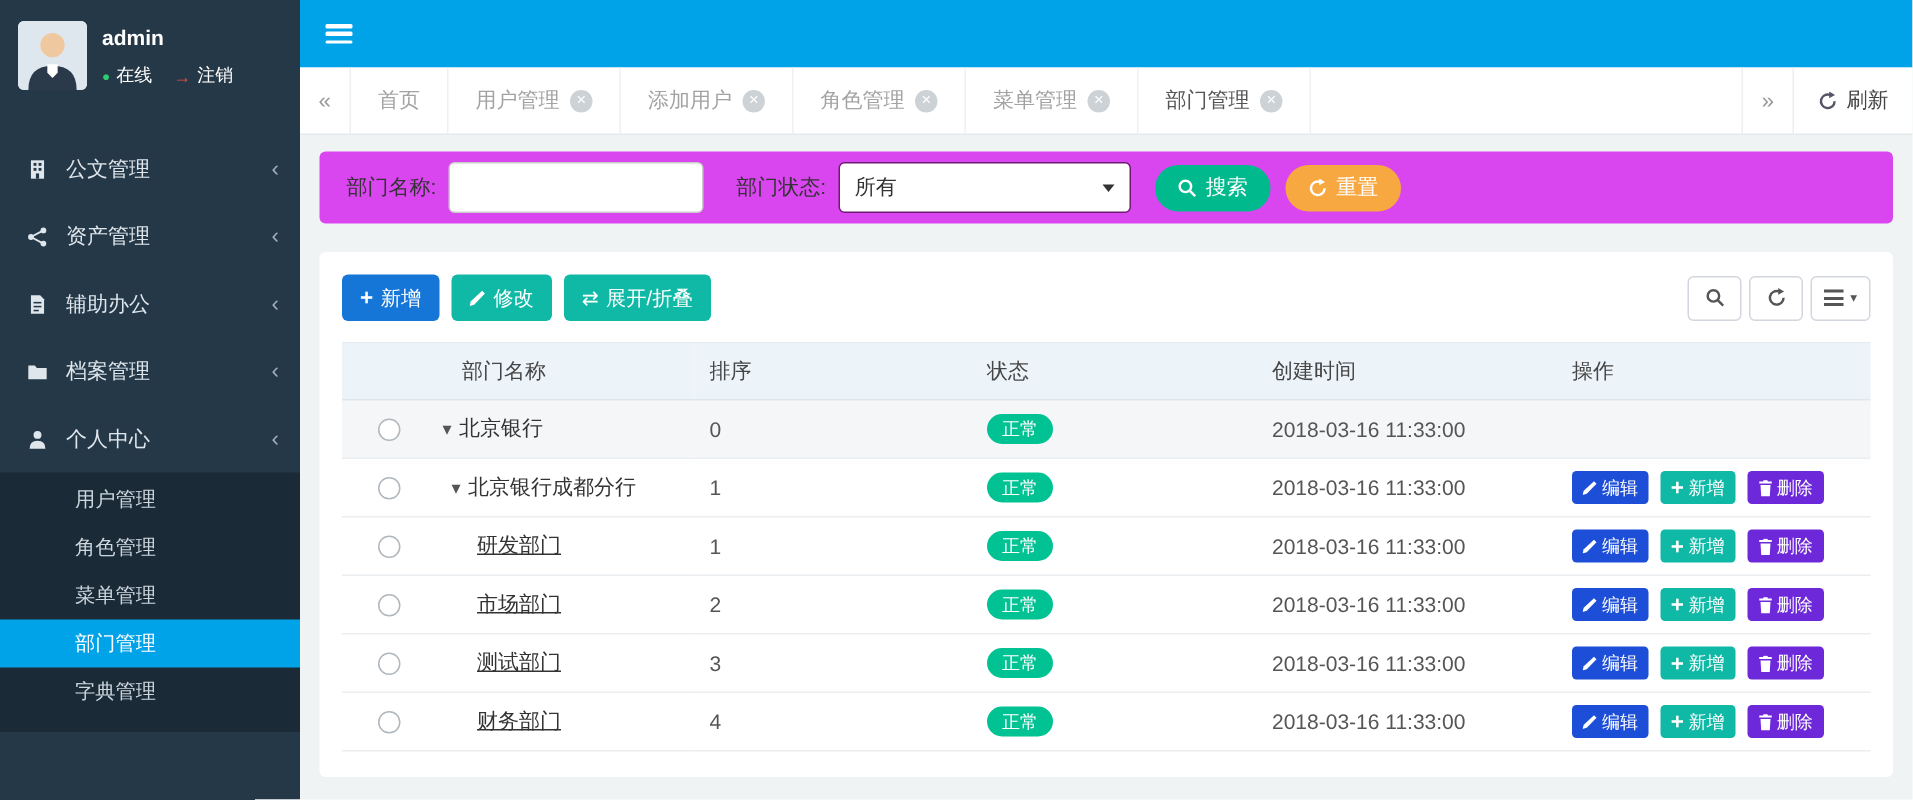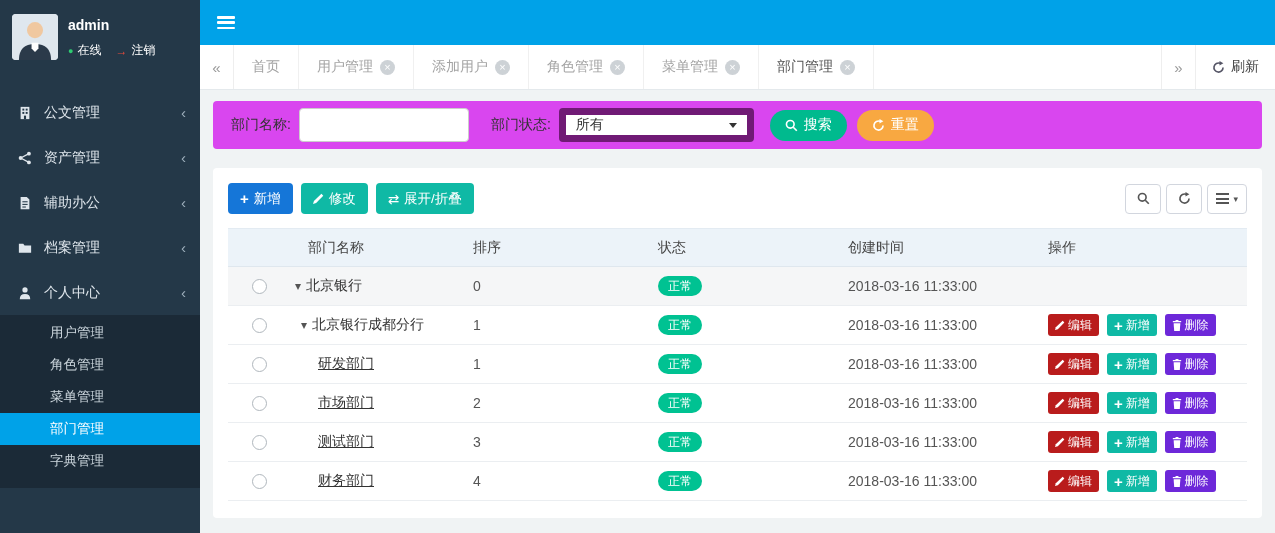--- a/index.html
+++ b/index.html
@@ -45,21 +45,21 @@
   .tab{display:flex;align-items:center;gap:7px;padding:0 18px;border-right:1px solid #f0f0f0;color:#a3a3a3;cursor:pointer;font-size:14px;white-space:nowrap;}
   .tab.active{color:#555;}
   .tab-close{width:15px;height:15px;border-radius:50%;background:#cdd2d6;color:#fff;font-size:11px;line-height:15px;text-align:center;flex:none;}
   .refresh-btn{display:flex;align-items:center;gap:6px;padding:0 16px;border-left:1px solid #eee;color:#444;cursor:pointer;white-space:nowrap;}
 
   
   .filter-card{position:absolute;left:213px;top:101px;width:1049px;height:48px;background:#d946ef;border-radius:4px;display:flex;align-items:center;padding:0 18px;}
   .f-label{color:#333;margin-right:8px;white-space:nowrap;}
   .f-label.second{margin-left:22px;}
   .f-input{width:170px;height:34px;border:1px solid #ccc;border-radius:4px;padding:0 8px;font-size:14px;outline:none;font-family:inherit;}
-  .f-select{width:195px;height:34px;border:7px solid #701a75;border-radius:4px;display:flex;align-items:center;justify-content:space-between;padding:0 10px;cursor:pointer;margin-right:16px;background:#fff;}
+  .f-select{width:195px;height:34px;border:1px solid #701a75;border-radius:4px;display:flex;align-items:center;justify-content:space-between;padding:0 10px;cursor:pointer;margin-right:16px;background:#fff;}
   .sel-caret{width:0;height:0;border-left:4px solid transparent;border-right:4px solid transparent;border-top:5px solid #333;}
   .pill{height:31px;border:none;border-radius:16px;color:#fff;display:inline-flex;align-items:center;gap:6px;padding:0 15px;font-size:14px;cursor:pointer;font-family:inherit;}
   .pill.search{background:#00ba8e;}
   .pill.reset{background:#f8a841;margin-left:10px;}
 
   
   .main-card{position:absolute;left:213px;top:168px;width:1049px;height:350px;background:#fff;border-radius:4px;padding:15px;}
   .toolbar{display:flex;align-items:center;gap:8px;margin-bottom:14px;}
   .tb-btn{height:31px;border:none;border-radius:4px;color:#fff;display:inline-flex;align-items:center;gap:5px;padding:0 12px;font-size:13.5px;cursor:pointer;font-family:inherit;}
   .tb-btn.add{background:#1576d8;}
@@ -78,21 +78,21 @@
   tr.selected td{background:#f5f6f7;}
   .radio{display:inline-block;width:15px;height:15px;border:1px solid #b0b7bd;border-radius:50%;background:#fff;vertical-align:middle;margin-left:14px;cursor:pointer;}
   td.td-name{padding-left:0;color:#333;}
   .tree{display:flex;align-items:center;}
   .caret{width:16px;text-align:center;color:#555;cursor:pointer;font-size:12px;flex:none;}
   .lvl1{padding-left:2px;}
   .lvl2{padding-left:8px;}
   .lvl3{padding-left:30px;text-decoration:underline;}
   .badge{display:inline-block;background:#00c292;color:#fff;font-size:12px;padding:3px 10px;border-radius:11px;line-height:1.2;text-align:right;}
   .act{height:22px;border:none;border-radius:3px;color:#fff;display:inline-flex;align-items:center;gap:3px;padding:0 7px;font-size:12px;cursor:pointer;margin-right:4px;vertical-align:middle;font-family:inherit;}
-  .act.edit{background:#b91c1c;}
+  .act.edit{background:#1d4ed8;}
   .act.addr{background:#0fb9a5;}
   .act.del{background:#6d28d9;}
 </style>
 </head>
 <body>
 
 <div class="app">
 
   <div class="sidebar">
     <div class="user-panel">

